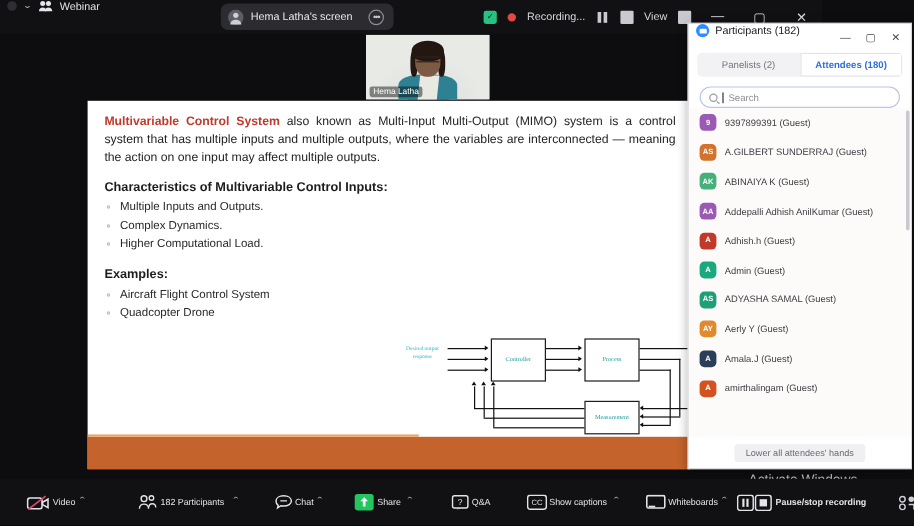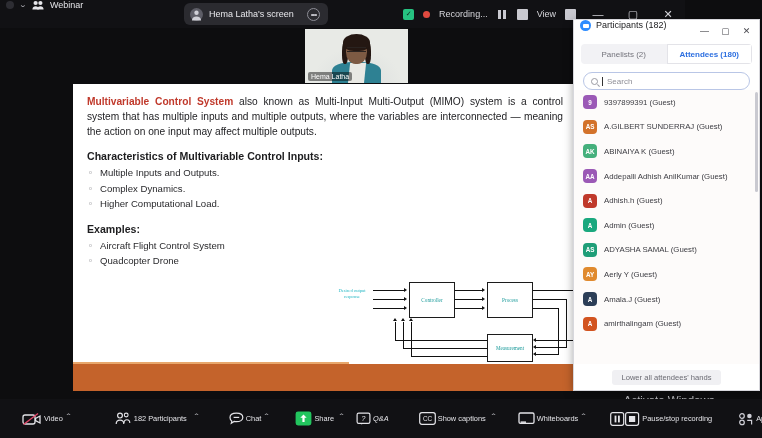--- a/index.html
+++ b/index.html
@@ -407,21 +407,21 @@
       <span class="tl-ico">
         <svg width="17" height="15" viewBox="0 0 17 15">
             <rect x="0.6" y="0.6" width="15.8" height="13.8" rx="2.4" fill="#22c55e"></rect>
             <path d="M8.5 3.4l3.2 3.4H9.6v4.3H7.4V6.8H5.3z" fill="#fff"></path>
           </svg>
       </span>
       <span class="tl-lbl">Share</span>
       <span class="tl-up" style="right:-10px;">⌃</span>
     </div>
 
-    <div class="tl-item" style="margin-left:22px;font-style:italic;">
+    <div class="tl-item" style="margin-left:42px;">
       <span class="tl-ico">
         <svg width="15" height="14" viewBox="0 0 15 14">
             <rect x="1.1" y="1.1" width="12.8" height="10.2" rx="1.6" fill="none" stroke="#e4e4e8" stroke-width="1.2"></rect>
             <path d="M4.6 12.9l2-1.6h1.2z" fill="#e4e4e8"></path>
             <text x="7.5" y="8.6" font-size="7" fill="#e4e4e8" text-anchor="middle" font-family="Liberation Sans, sans-serif">?</text>
           </svg>
       </span>
       <span class="tl-lbl">Q&amp;A</span>
     </div>
 
@@ -440,21 +440,21 @@
       <span class="tl-ico">
         <svg width="17" height="14" viewBox="0 0 17 14">
             <rect x="1" y="1" width="15" height="10.4" rx="1.4" fill="none" stroke="#e4e4e8" stroke-width="1.3"></rect>
             <rect x="2.6" y="9.4" width="5.4" height="1.5" fill="#e4e4e8"></rect>
           </svg>
       </span>
       <span class="tl-lbl">Whiteboards</span>
       <span class="tl-up" style="right:-8px;">⌃</span>
     </div>
 
-    <div class="tl-item" style="margin-left:32px;">
+    <div class="tl-item" style="margin-left:16px;font-weight:bold;">
       <span class="tl-ico" style="gap:2px;">
         <svg width="30" height="14" viewBox="0 0 30 14">
             <rect x="0.7" y="0.7" width="13" height="12.6" rx="2" fill="none" stroke="#e4e4e8" stroke-width="1.2"></rect>
             <rect x="4.6" y="3.6" width="1.8" height="6.8" fill="#e4e4e8"></rect>
             <rect x="8" y="3.6" width="1.8" height="6.8" fill="#e4e4e8"></rect>
             <rect x="15.6" y="0.7" width="13" height="12.6" rx="2" fill="none" stroke="#e4e4e8" stroke-width="1.2"></rect>
             <rect x="19" y="4" width="6.2" height="6" fill="#e4e4e8"></rect>
           </svg>
       </span>
       <span class="tl-lbl">Pause/stop recording</span>

